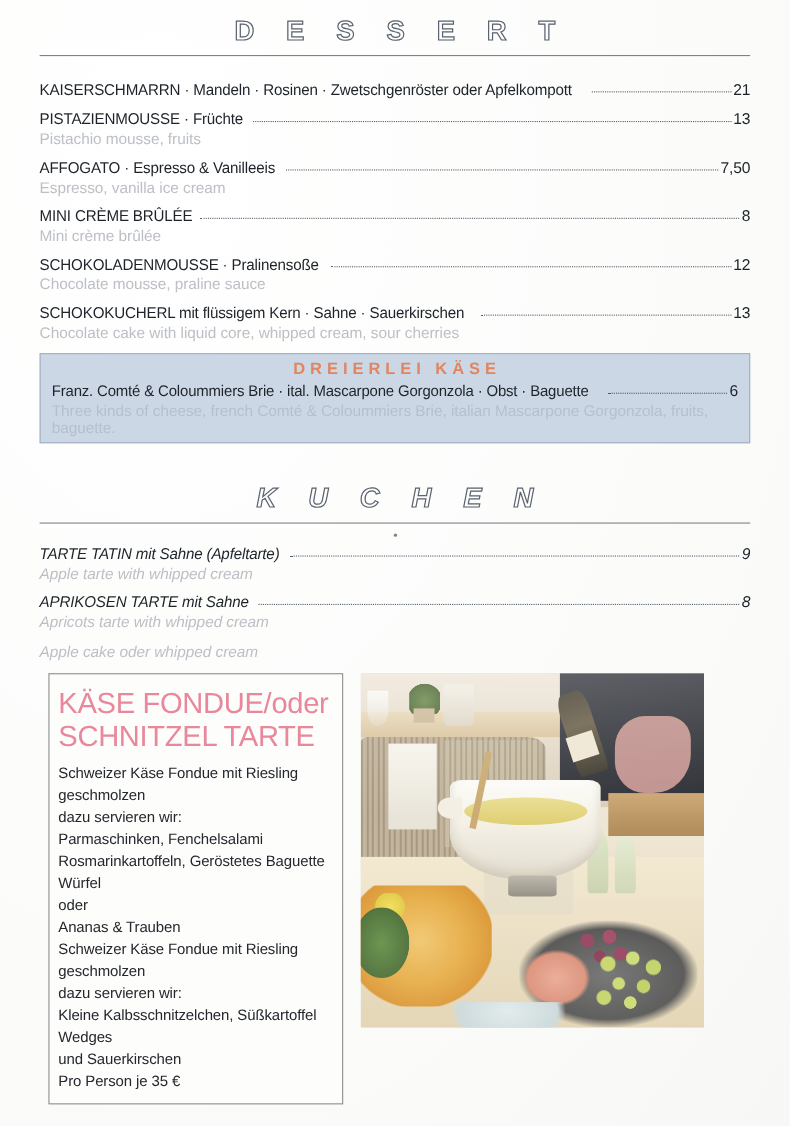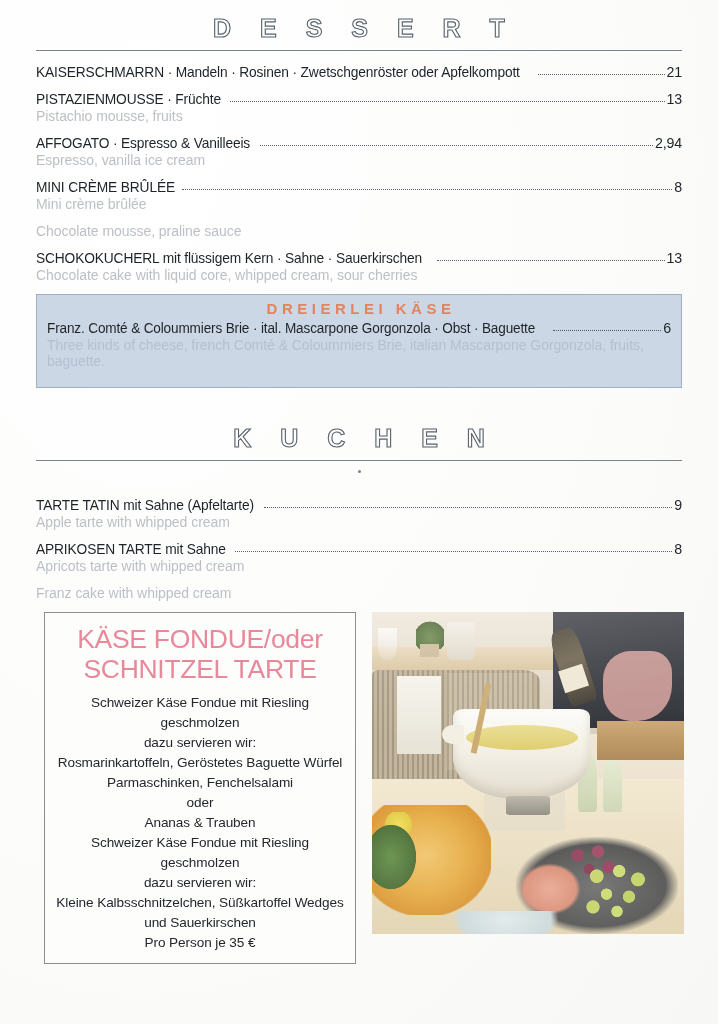--- a/index.html
+++ b/index.html
@@ -52,21 +52,21 @@
     text-shadow: 0 0 0 #5b6470;
     padding-left: 11px;
   }
   .rule {
     height: 0;
     border-top: 1.4px solid #7b838d;
     margin: 7px 0 0 0;
   }
 
   
-  .items { margin-top: 13px; }
+  .items { margin-top: 23px; }
   .item { margin-bottom: 11px; }
   .line {
     display: flex;
     align-items: baseline;
     width: 100%;
     font-size: 14.2px;
     color: #1d2329;
     letter-spacing: -0.15px;
   }
   .line .name {
@@ -101,61 +101,61 @@
     letter-spacing: -0.05px;
     margin-top: 1px;
   }
   .inline-en { color: #bcc0c6; }
 
   
   .cheese-box {
     margin-top: 10px;
     background: #ccd7e6;
     border: 1px solid #9fb0c4;
-    padding: 5px 10px 18px 10px;
+    padding: 5px 10px 5px 10px;
   }
   .cheese-title {
     text-align: center;
     color: #e2855e;
     font-weight: 700;
     font-size: 15px;
     letter-spacing: 4.5px;
     padding-left: 4px;
     margin-bottom: 3px;
   }
   .cheese-box .line { font-size: 14px; }
   .cheese-box .line .leader { border-bottom-color: #4d5863; }
   .cheese-box .desc-en { color: #b4c0d0; }
 
   
-  .kuchen-wrap { margin-top: 36px; }
+  .kuchen-wrap { margin-top: 36px; font-style: italic; }
   .center-dot {
     width: 3px; height: 3px;
     background: #7b838d;
     border-radius: 50%;
     margin: 9px auto 0 auto;
   }
 
   
   .fondue-row {
     position: absolute;
     left: 44px;
     top: 612px;
     width: 640px;
     display: flex;
     align-items: flex-start;
     gap: 16px;
   }
   .fondue-box {
-    width: 312px;
+    width: 268px;
     box-sizing: border-box;
     border: 1.2px solid #8d8d8d;
     background: #fdfdfc;
     padding: 12px 8px 10px 8px;
-    text-align: center;
+    text-align: left;
   }
   .fondue-title {
     color: #e8889a;
     font-size: 26.5px;
     line-height: 1.12;
     font-weight: 400;
     letter-spacing: -.3px;
     margin-bottom: 9px;
   }
   .fondue-line {
@@ -367,35 +367,40 @@
           <span class="leader"></span>
           <span class="price">13</span>
         </div>
         <div class="desc-en">Pistachio mousse, fruits</div>
       </div>
 
       <div class="item">
         <div class="line">
           <span class="name">AFFOGATO · Espresso &amp; Vanilleeis</span>
           <span class="leader"></span>
-          <span class="price">2,94</span>
+          <span class="price">7,50</span>
         </div>
         <div class="desc-en">Espresso, vanilla ice cream</div>
       </div>
 
       <div class="item">
         <div class="line">
           <span class="name">MINI CRÈME BRÛLÉE</span>
           <span class="leader"></span>
           <span class="price">8</span>
         </div>
         <div class="desc-en">Mini crème brûlée</div>
       </div>
 
       <div class="item">
+        <div class="line">
+          <span class="name">SCHOKOLADENMOUSSE · Pralinensoße</span>
+          <span class="leader"></span>
+          <span class="price">12</span>
+        </div>
         <div class="desc-en">Chocolate mousse, praline sauce</div>
       </div>
 
       <div class="item">
         <div class="line">
           <span class="name">SCHOKOKUCHERL mit flüssigem Kern · Sahne · Sauerkirschen</span>
           <span class="leader"></span>
           <span class="price">13</span>
         </div>
         <div class="desc-en">Chocolate cake with liquid core, whipped cream, sour cherries</div>
@@ -411,60 +416,60 @@
         <span class="price">6</span>
       </div>
       <div class="desc-en">Three kinds of cheese, french Comté &amp; Coloummiers Brie, italian Mascarpone Gorgonzola, fruits, baguette.</div>
     </div>
 
     <div class="kuchen-wrap">
       <div class="section-head">K U C H E N</div>
       <div class="rule"></div>
       <div class="center-dot"></div>
 
-      <div class="items" style="margin-top:24px">
+      <div class="items" style="margin-top:8px">
 
         <div class="item">
           <div class="line">
             <span class="name">TARTE TATIN mit Sahne (Apfeltarte)</span>
             <span class="leader"></span>
             <span class="price">9</span>
           </div>
           <div class="desc-en">Apple tarte with whipped cream</div>
         </div>
 
         <div class="item">
           <div class="line">
             <span class="name">APRIKOSEN TARTE mit Sahne</span>
             <span class="leader"></span>
             <span class="price">8</span>
           </div>
           <div class="desc-en">Apricots tarte with whipped cream</div>
         </div>
 
         <div class="item">
-          <div class="desc-en">Franz cake with whipped cream</div>
+          <div class="desc-en">Apple cake oder whipped cream</div>
         </div>
 
       </div>
     </div>
 
   </div>
 
   <div class="fondue-row">
 
     <div class="fondue-box">
       <div class="fondue-title">
         <div>KÄSE FONDUE/oder</div>
         <div>SCHNITZEL TARTE</div>
       </div>
       <div class="fondue-line">Schweizer Käse Fondue mit Riesling geschmolzen</div>
       <div class="fondue-line">dazu servieren wir:</div>
+      <div class="fondue-line">Parmaschinken, Fenchelsalami</div>
       <div class="fondue-line">Rosmarinkartoffeln, Geröstetes Baguette Würfel</div>
-      <div class="fondue-line">Parmaschinken, Fenchelsalami</div>
       <div class="fondue-line">oder</div>
       <div class="fondue-line">Ananas &amp; Trauben</div>
       <div class="fondue-line">Schweizer Käse Fondue mit Riesling geschmolzen</div>
       <div class="fondue-line">dazu servieren wir:</div>
       <div class="fondue-line">Kleine Kalbsschnitzelchen, Süßkartoffel Wedges</div>
       <div class="fondue-line">und Sauerkirschen</div>
       <div class="fondue-line">Pro Person je 35 €</div>
     </div>
 
     <div class="photo" role="img">

